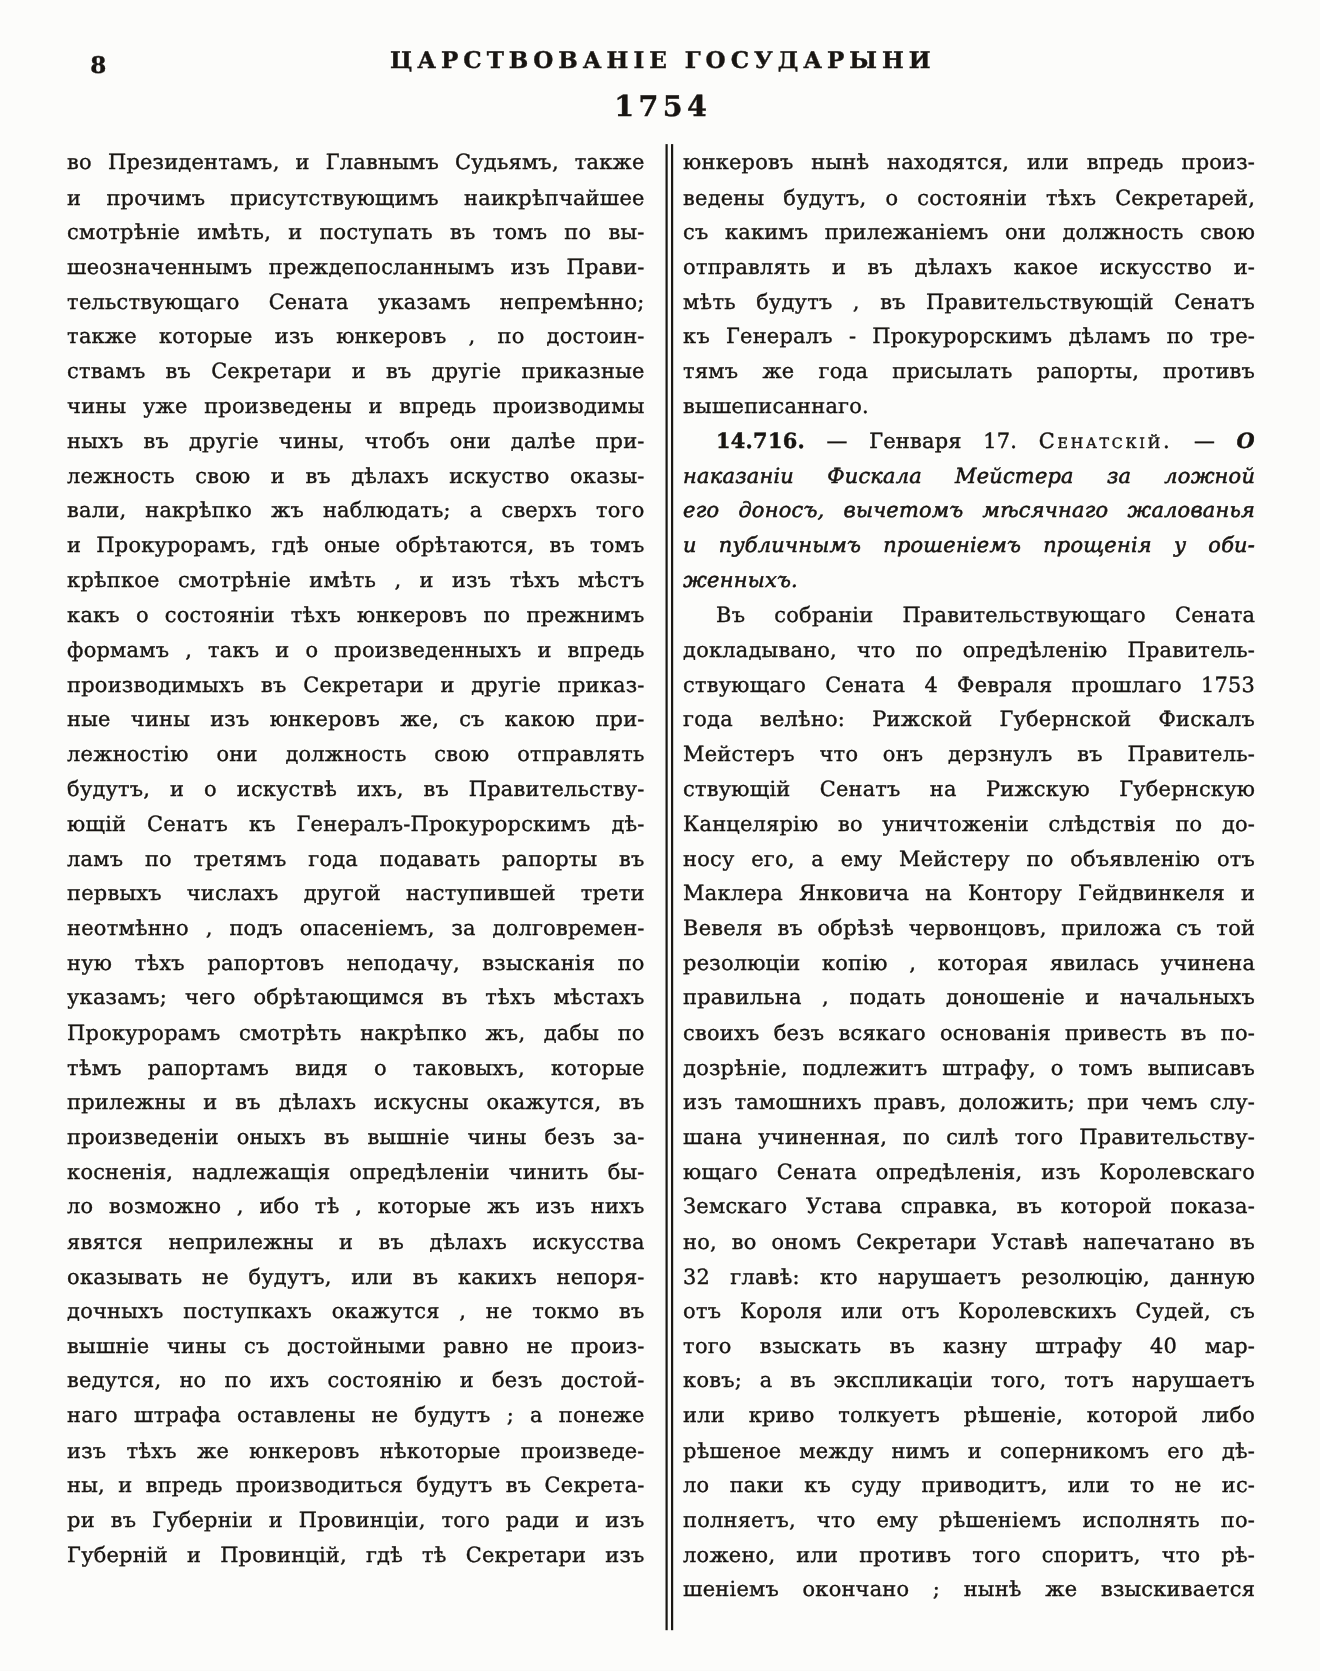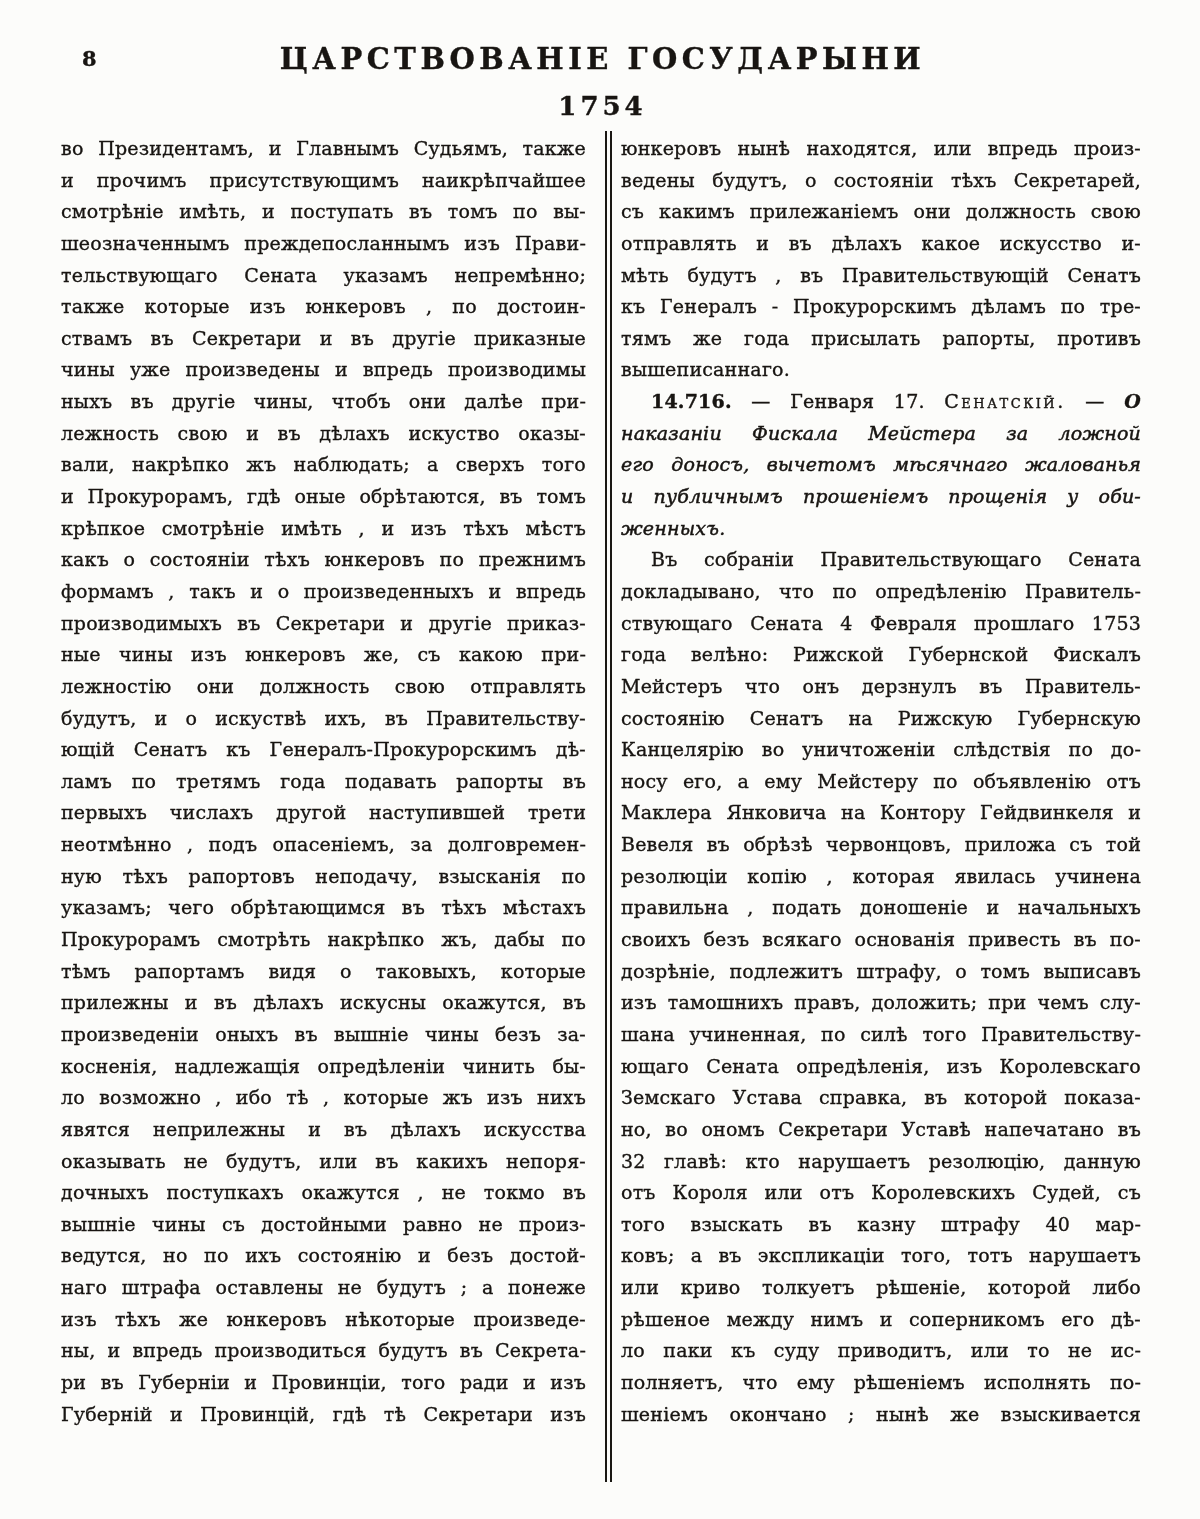--- a/index.html
+++ b/index.html
@@ -12,21 +12,21 @@
   }
   .pagenum {
     position:absolute; left:82px; top:46px;
     font-size:21px; font-weight:bold;
   }
   .header {
     position:absolute; left:70px; top:42px; width:1065px;
     text-align:center;
   }
   .title {
-    font-size:29px; font-weight:bold; letter-spacing:4.5px;
+    font-size:21px; font-weight:bold; letter-spacing:4.5px;
     white-space:nowrap;
   }
   .year {
     margin-top:15px; font-size:26px; font-weight:bold; letter-spacing:4px;
   }
   .col {
     position:absolute; top:133px;
     font-size:19px; line-height:31.65px; letter-spacing:0.2px;
   }
   .col-left  { left:61px;  width:525px; }
@@ -117,21 +117,21 @@
       <div class="line indent heading-line"><span class="seg-num">14.716.</span> <span class="seg-dash">—</span> <span class="seg-date">Генваря 17.</span> <span class="seg-type">Сенатскій.</span> <span class="seg-dash">—</span> <span class="seg-lead">О</span></div>
       <div class="line law-title">наказаніи Фискала Мейстера за ложной</div>
       <div class="line law-title">его доносъ, вычетомъ мѣсячнаго жалованья</div>
       <div class="line law-title">и публичнымъ прошеніемъ прощенія у оби-</div>
       <div class="line law-title endline">женныхъ.</div>
       <div class="line indent">Въ собраніи Правительствующаго Сената</div>
       <div class="line">докладывано, что по опредѣленію Правитель-</div>
       <div class="line">ствующаго Сената 4 Февраля прошлаго 1753</div>
       <div class="line">года велѣно: Рижской Губернской Фискалъ</div>
       <div class="line">Мейстеръ что онъ дерзнулъ въ Правитель-</div>
-      <div class="line">состоянію Сенатъ на Рижскую Губернскую</div>
+      <div class="line">ствующій Сенатъ на Рижскую Губернскую</div>
       <div class="line">Канцелярію во уничтоженіи слѣдствія по до-</div>
       <div class="line">носу его, а ему Мейстеру по объявленію отъ</div>
       <div class="line">Маклера Янковича на Контору Гейдвинкеля и</div>
       <div class="line">Вевеля въ обрѣзѣ червонцовъ, приложа съ той</div>
       <div class="line">резолюціи копію , которая явилась учинена</div>
       <div class="line">правильна , подать доношеніе и начальныхъ</div>
       <div class="line">своихъ безъ всякаго основанія привесть въ по-</div>
       <div class="line">дозрѣніе, подлежитъ штрафу, о томъ выписавъ</div>
       <div class="line">изъ тамошнихъ правъ, доложить; при чемъ слу-</div>
       <div class="line">шана учиненная, по силѣ того Правительству-</div>
@@ -139,15 +139,16 @@
       <div class="line">Земскаго Устава справка, въ которой показа-</div>
       <div class="line">но, во ономъ Секретари Уставѣ напечатано въ</div>
       <div class="line">32 главѣ: кто нарушаетъ резолюцію, данную</div>
       <div class="line">отъ Короля или отъ Королевскихъ Судей, съ</div>
       <div class="line">того взыскать въ казну штрафу 40 мар-</div>
       <div class="line">ковъ; а въ экспликаціи того, тотъ нарушаетъ</div>
       <div class="line">или криво толкуетъ рѣшеніе, которой либо</div>
       <div class="line">рѣшеное между нимъ и соперникомъ его дѣ-</div>
       <div class="line">ло паки къ суду приводитъ, или то не ис-</div>
       <div class="line">полняетъ, что ему рѣшеніемъ исполнять по-</div>
+      <div class="line">ложено, или противъ того споритъ, что рѣ-</div>
       <div class="line">шеніемъ окончано ; нынѣ же взыскивается</div>
     </div>
 </div>
 
 </body></html>

